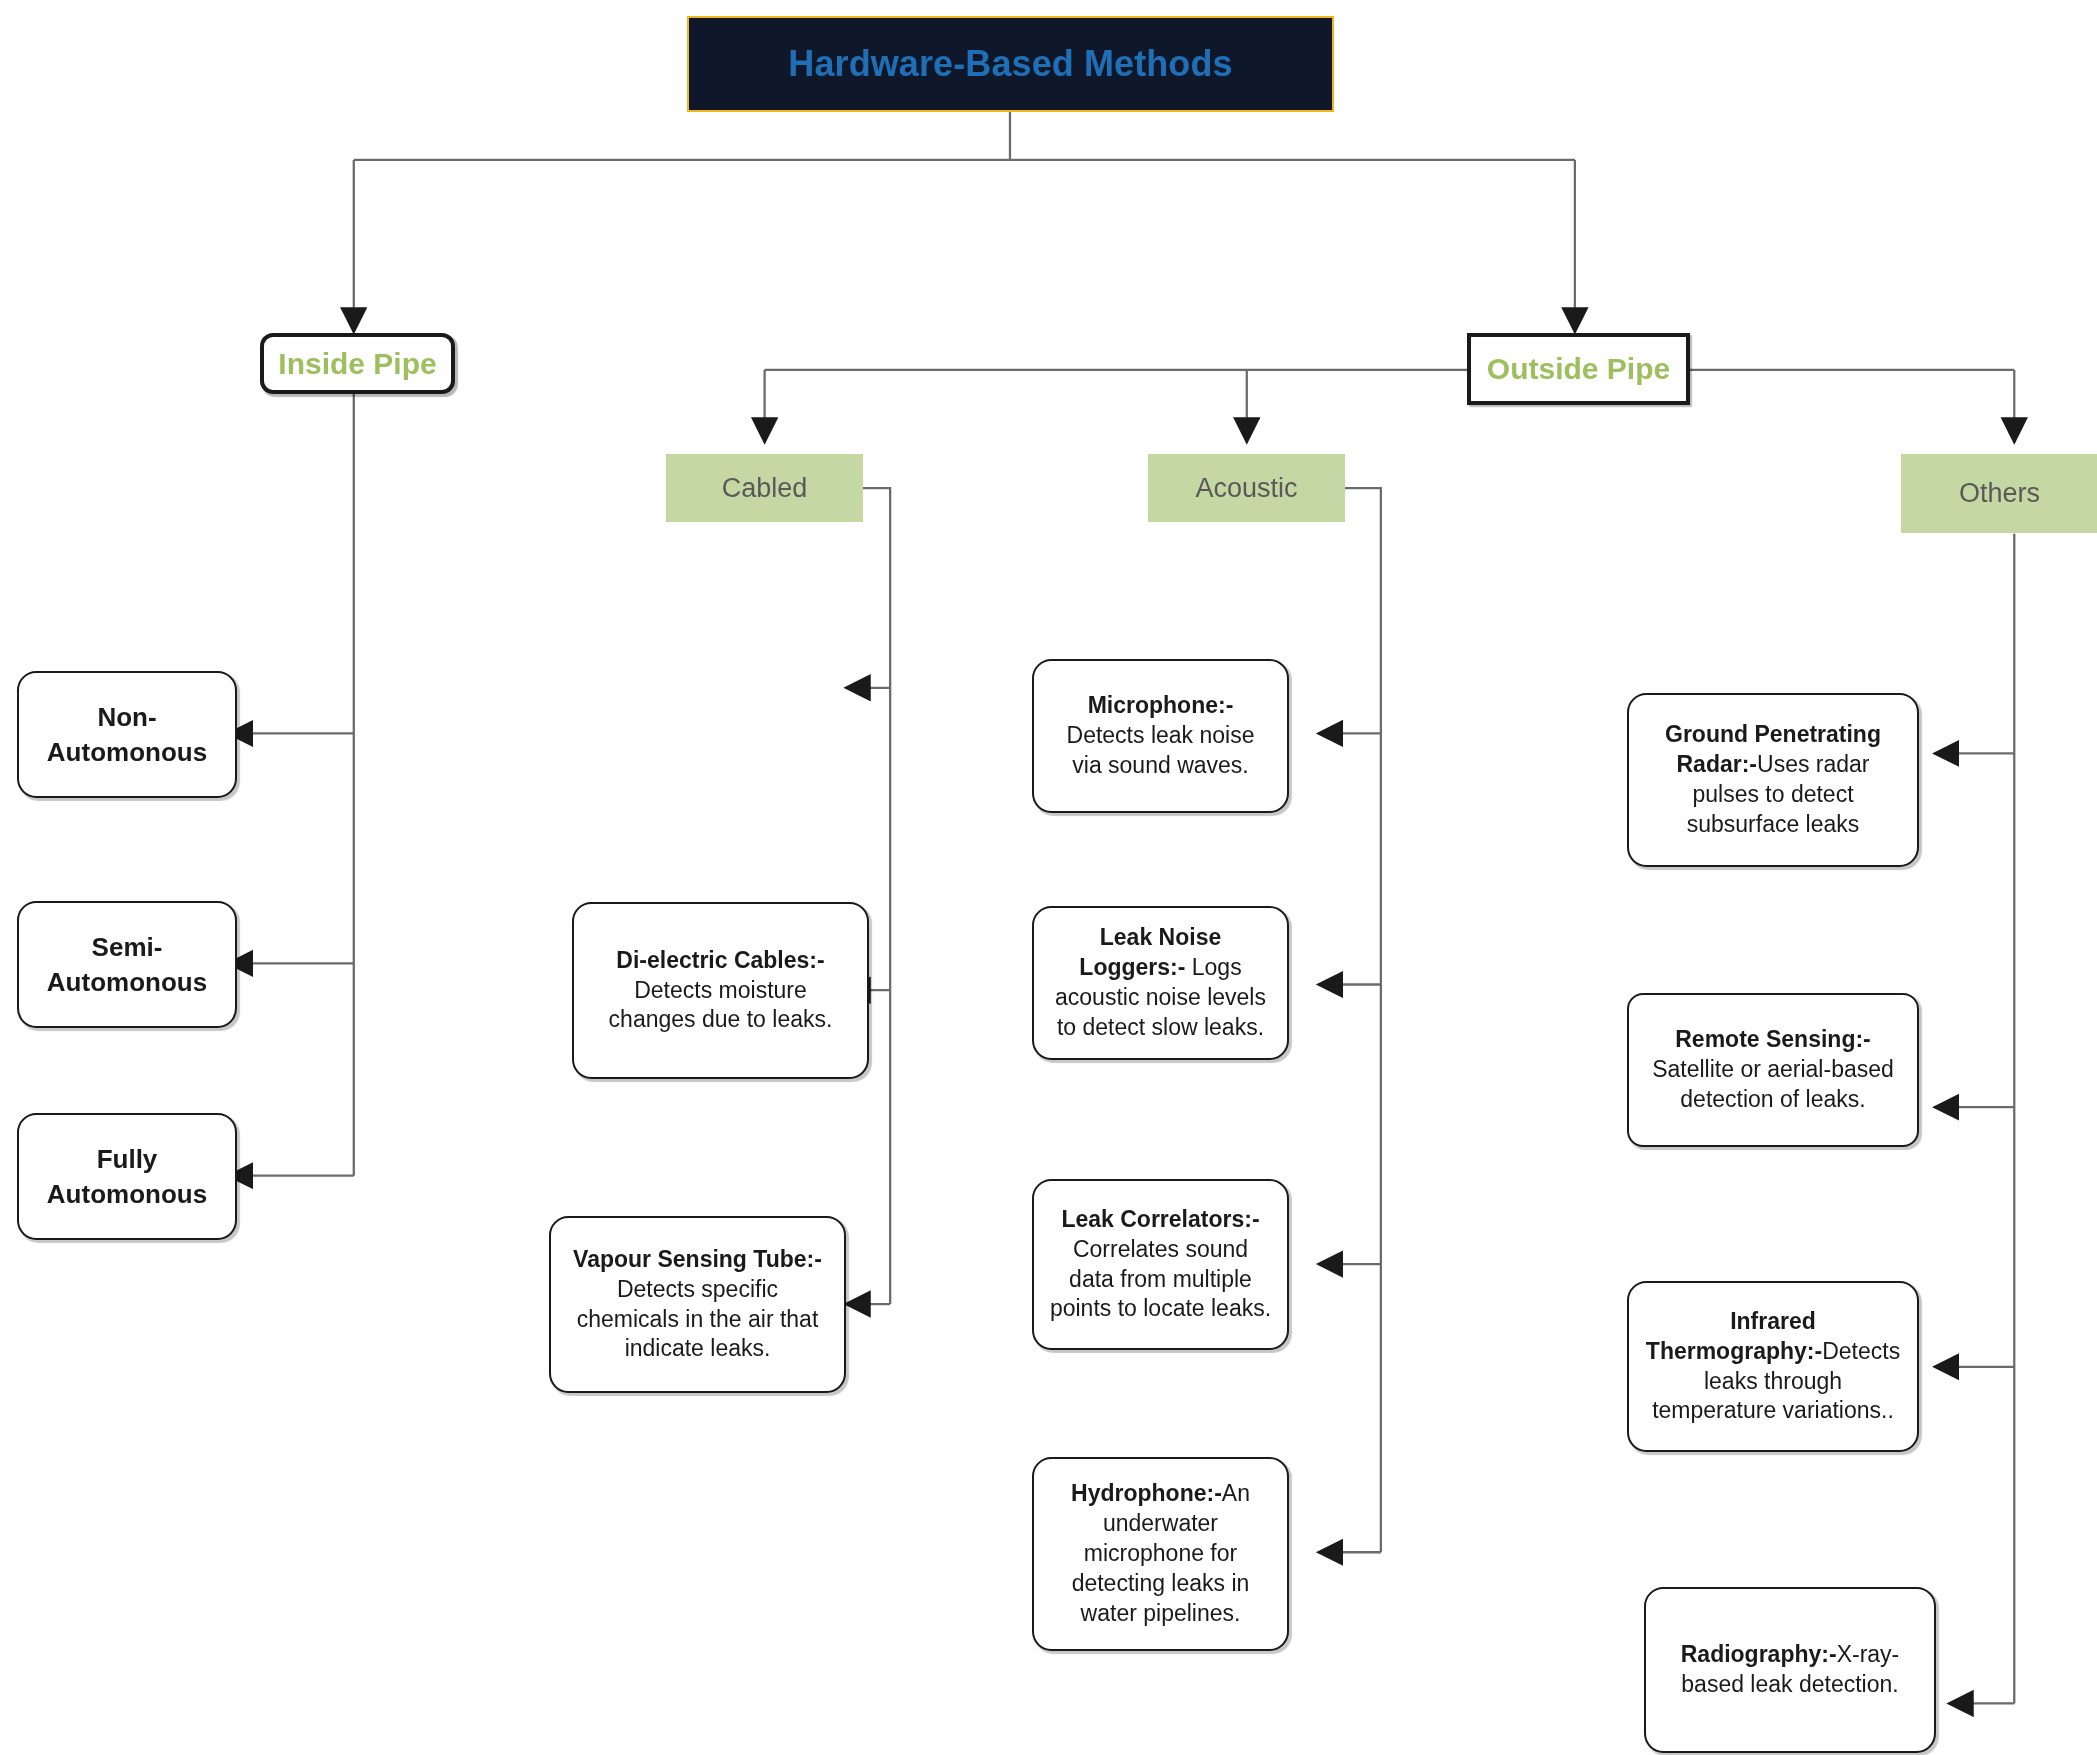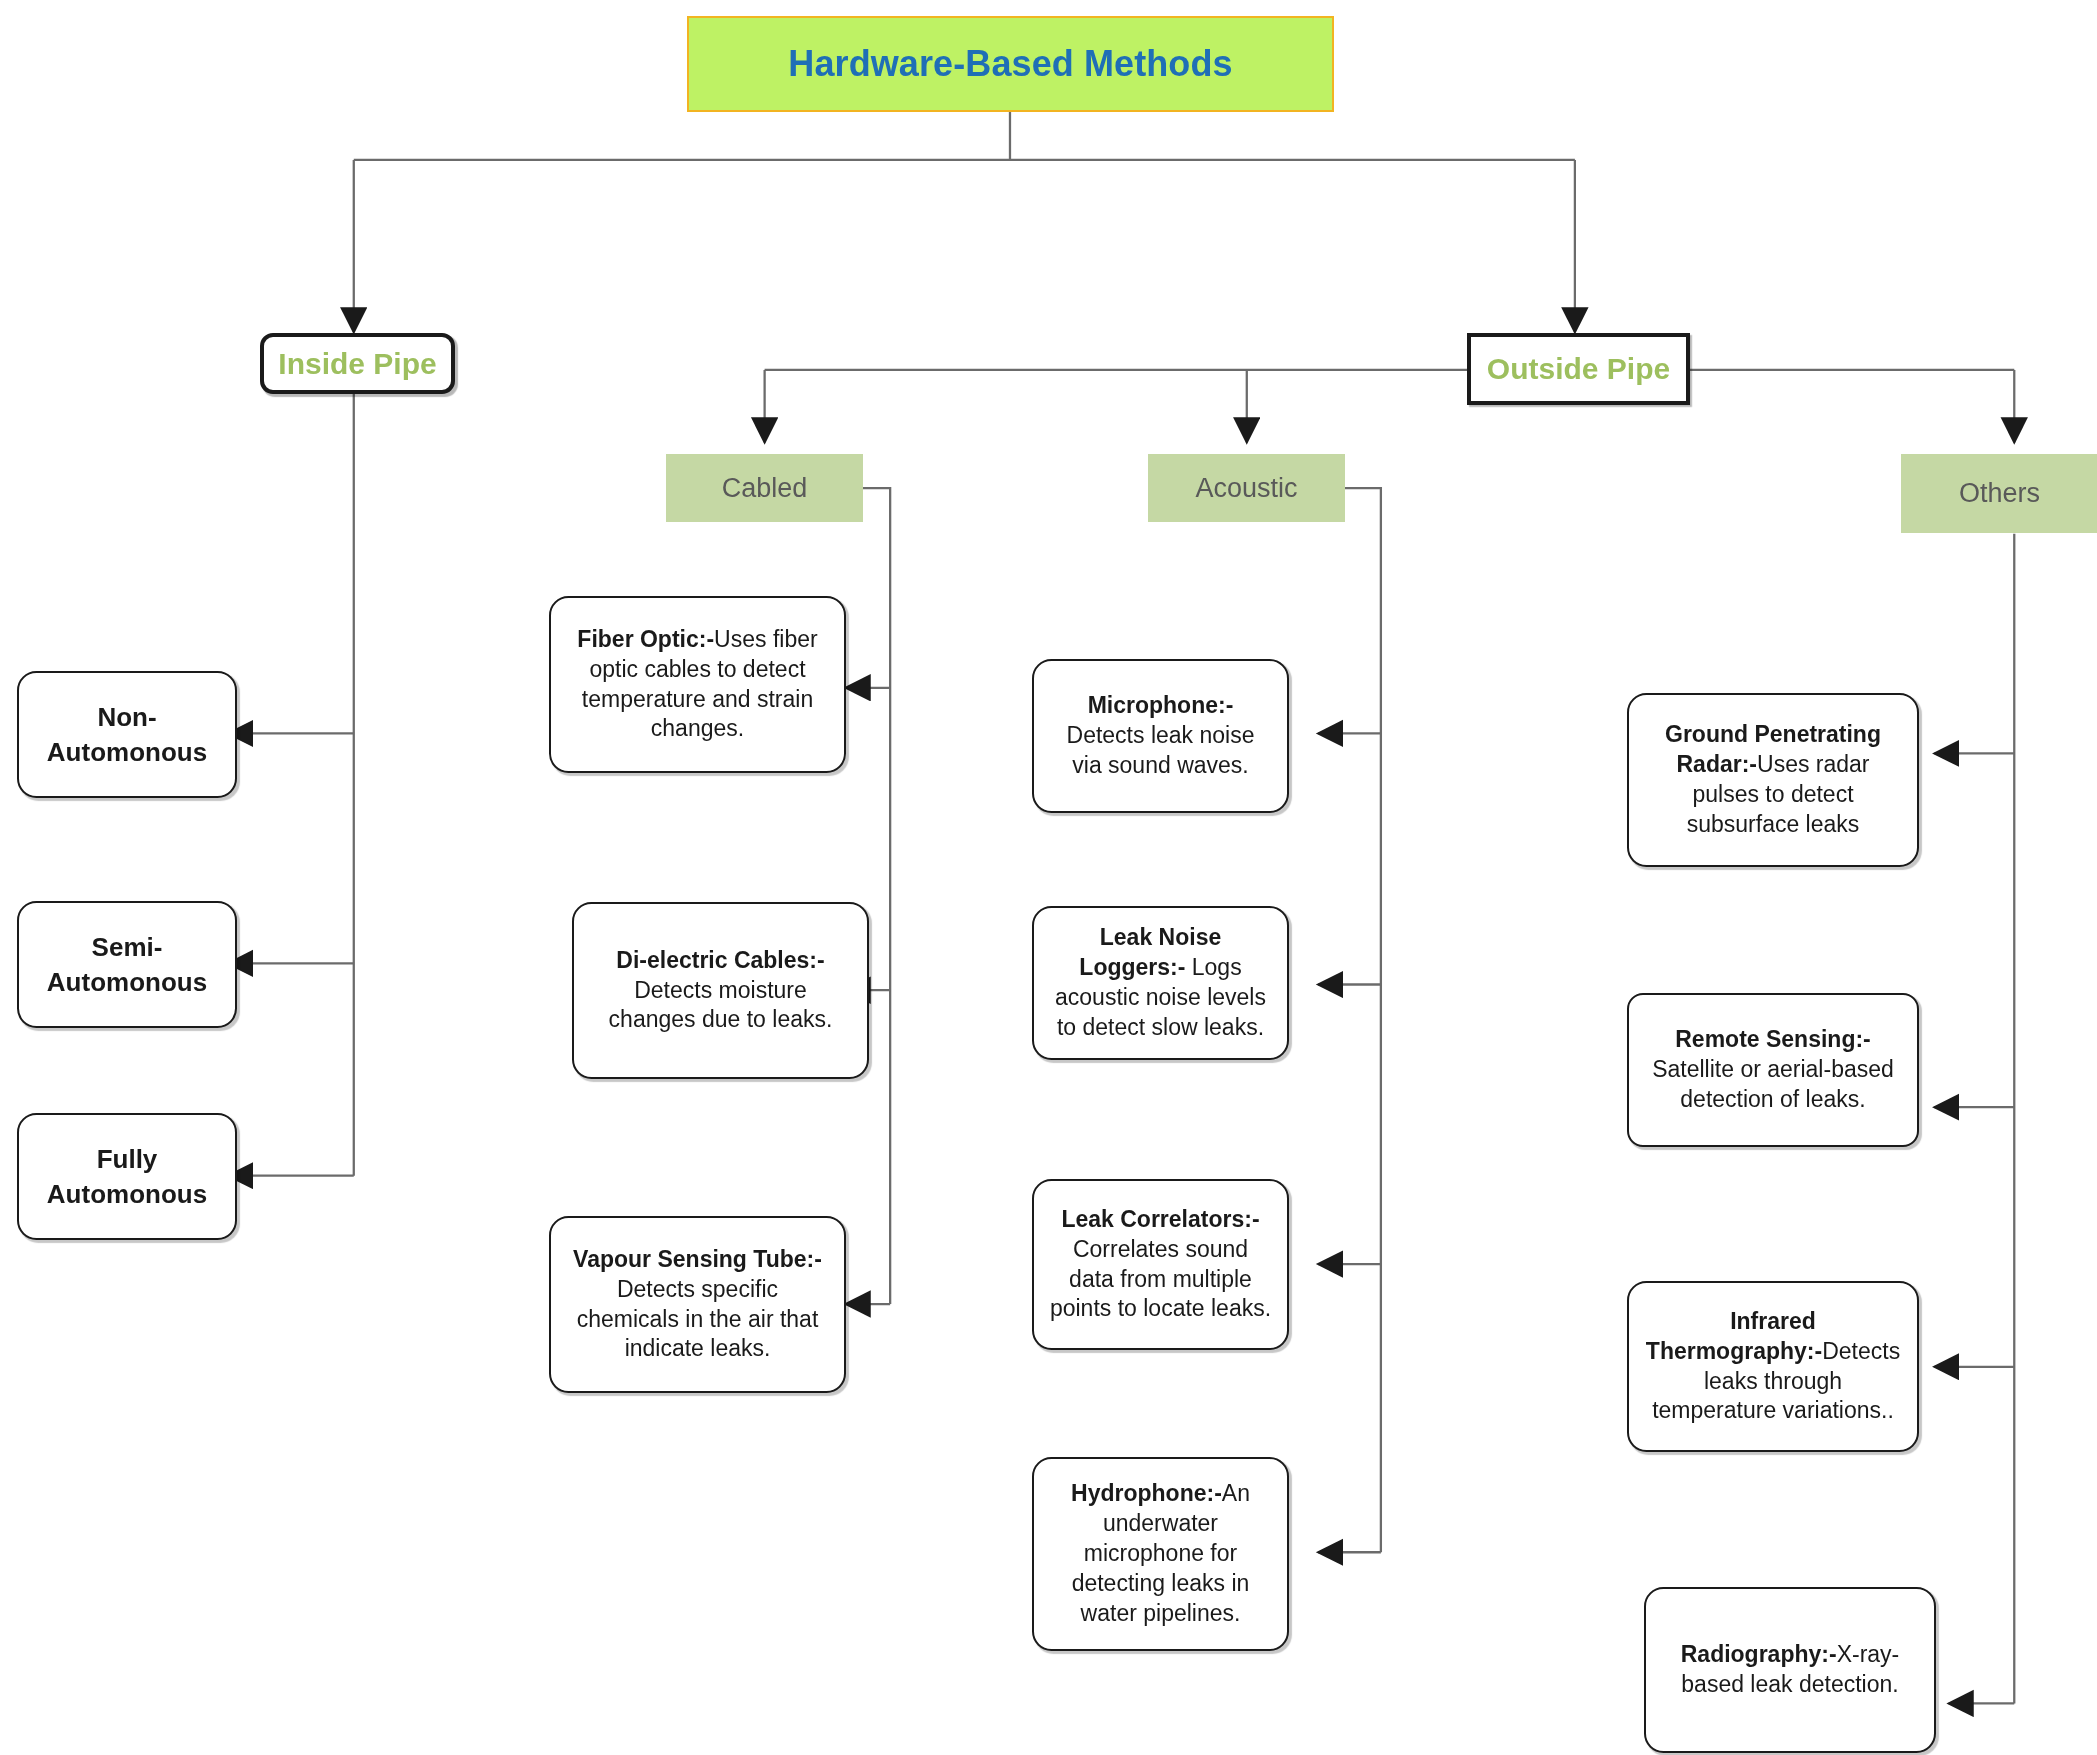--- a/index.html
+++ b/index.html
@@ -28,21 +28,21 @@
     box-sizing: border-box;
     display: flex;
     align-items: center;
     justify-content: center;
     text-align: center;
   }
 
   
   .root-node {
     border: 2.9px solid #F2B421;
-    background: #bef264;
+    background: #0f172a;
     color: #1F6FB6;
     font-weight: bold;
     font-size: 36px;
     letter-spacing: 0.1px;
   }
 
   
   .pipe-node {
     border: 4px solid #1a1a1a;
     background: #ffffff;
@@ -170,25 +170,20 @@
     </span>
   </div>
 
   <div class="node leaf-node leaf-bold-only" style="left:17px; top:1113px; width:220px; height:127px;">
     <span class="txt">
       <span>Fully</span><br>
       <span>Automonous</span>
     </span>
   </div>
 
-  <div class="node leaf-node" style="left:549px; top:596px; width:297px; height:177px;">
-    <span class="txt">
-      <b>Fiber Optic:-</b><span>Uses fiber optic cables to detect temperature and strain changes.</span>
-    </span>
-  </div>
 
   <div class="node leaf-node" style="left:572px; top:902px; width:297px; height:177px;">
     <span class="txt">
       <b>Di-electric Cables:-</b><span> Detects moisture changes due to leaks.</span>
     </span>
   </div>
 
   <div class="node leaf-node" style="left:549px; top:1216px; width:297px; height:177px;">
     <span class="txt">
       <b>Vapour Sensing Tube:-</b><span> Detects specific chemicals in the air that indicate leaks.</span>

